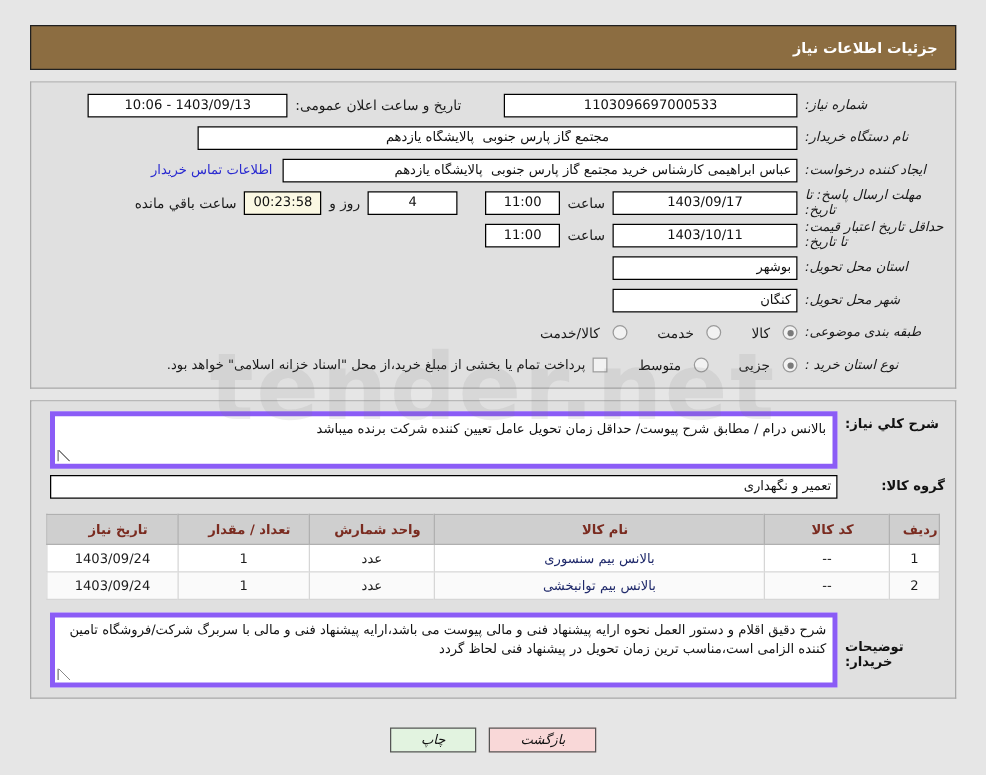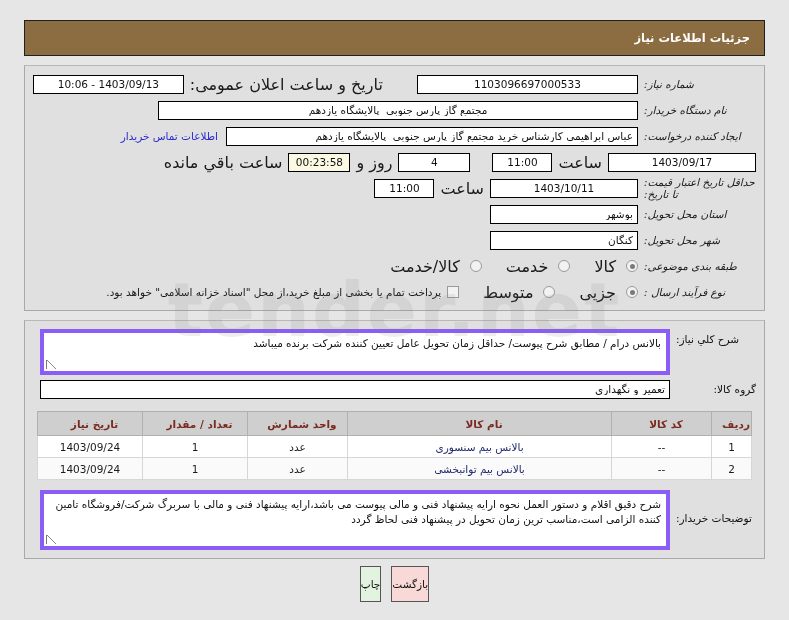--- a/index.html
+++ b/index.html
@@ -74,21 +74,21 @@
     color: #111;
     padding: 0 4px;
     text-align: center;
     direction: rtl;
     outline: none;
   }
   input.rt { text-align: right; }
   input.cream { background: #fbf8e3; }
 
   .sublabel {
-    font-size: 16px;
+    font-size: 11px;
     color: #1a1a1a;
     padding: 0 6px;
     white-space: nowrap;
   }
   .linky {
     font-size: 10.5px;
     color: #2a2ad0;
     padding: 0 8px;
     white-space: nowrap;
     cursor: pointer;
@@ -146,21 +146,21 @@
     background:
       linear-gradient(45deg, transparent 46%, #888 46%, #888 54%, transparent 54%);
   }
   .section-head {
     font-size: 10.5px;
     font-weight: bold;
     color: #111;
     text-align: center;
     margin: 7px 0 6px 0;
   }
-  .bold-lbl { font-weight: normal; font-size: 10.5px; color: #111; }
+  .bold-lbl { font-weight: bold; font-size: 10.5px; color: #111; }
 
   
   table.items {
     border-collapse: collapse;
     width: 715px;
     margin: 0 auto;
     background: #fff;
     font-size: 10.5px;
   }
   table.items th {
@@ -188,25 +188,26 @@
     left: 0; right: 0;
     bottom: 18px;
     display: flex;
     justify-content: center;
     gap: 10px;
   }
   .btn {
     font-family: "DejaVu Sans", "Liberation Sans", sans-serif;
     font-size: 10.5px;
     border: 1px solid #555;
-    padding: 2px 0;
-    height: 36px;
+    padding: 2px 24px;
+    height: 20px;
     line-height: 15px;
     cursor: pointer;
     color: #111;
+    font-style: italic;
   }
   .btn.back { background: #f9d8d8; }
   .btn.print { background: #e2f3e0; }
 
   
   .wm {
     position: absolute;
     inset: 0;
     pointer-events: none;
     display: flex;
@@ -245,20 +246,21 @@
       <input type="text" readonly="" style="width: 480px;" value="مجتمع گاز پارس جنوبی  پالایشگاه یازدهم">
     </div>
 
     <div class="row">
       <span class="lbl w-right">ایجاد کننده درخواست:</span>
       <input type="text" readonly="" class="rt" style="width: 412px;" value="عباس ابراهیمی کارشناس خرید مجتمع گاز پارس جنوبی  پالایشگاه یازدهم">
       <span class="linky">اطلاعات تماس خریدار</span>
     </div>
 
     <div class="row">
+      <span class="lbl w-right two-line">مهلت ارسال پاسخ: تا تاریخ:</span>
       <input type="text" readonly="" style="width: 148px;" value="1403/09/17">
       <span class="sublabel">ساعت</span>
       <input type="text" readonly="" style="width: 60px;" value="11:00">
       <input type="text" readonly="" style="width: 72px; margin-right: 22px;" value="4">
       <span class="sublabel">روز و</span>
       <input type="text" readonly="" class="cream" style="width: 62px;" value="00:23:58">
       <span class="sublabel">ساعت باقي مانده</span>
     </div>
 
     <div class="row">
@@ -290,21 +292,21 @@
           <span class="sublabel">خدمت</span>
         </span>
         <span class="radio-item">
           <span class="rdo"></span>
           <span class="sublabel">کالا/خدمت</span>
         </span>
       </div>
     </div>
 
     <div class="row">
-      <span class="lbl w-right">نوع فرآیند ارسال :</span>
+      <span class="lbl w-right">نوع استان خرید :</span>
       <div class="radio-group">
         <span class="radio-item">
           <span class="rdo checked"></span>
           <span class="sublabel">جزیی</span>
         </span>
         <span class="radio-item">
           <span class="rdo"></span>
           <span class="sublabel">متوسط</span>
         </span>
       </div>

